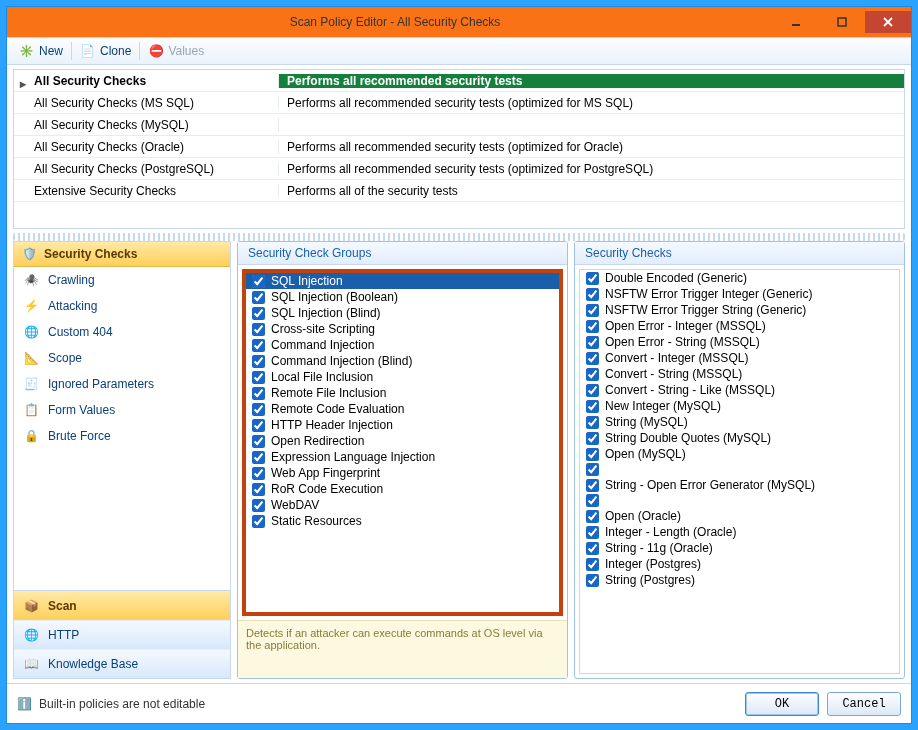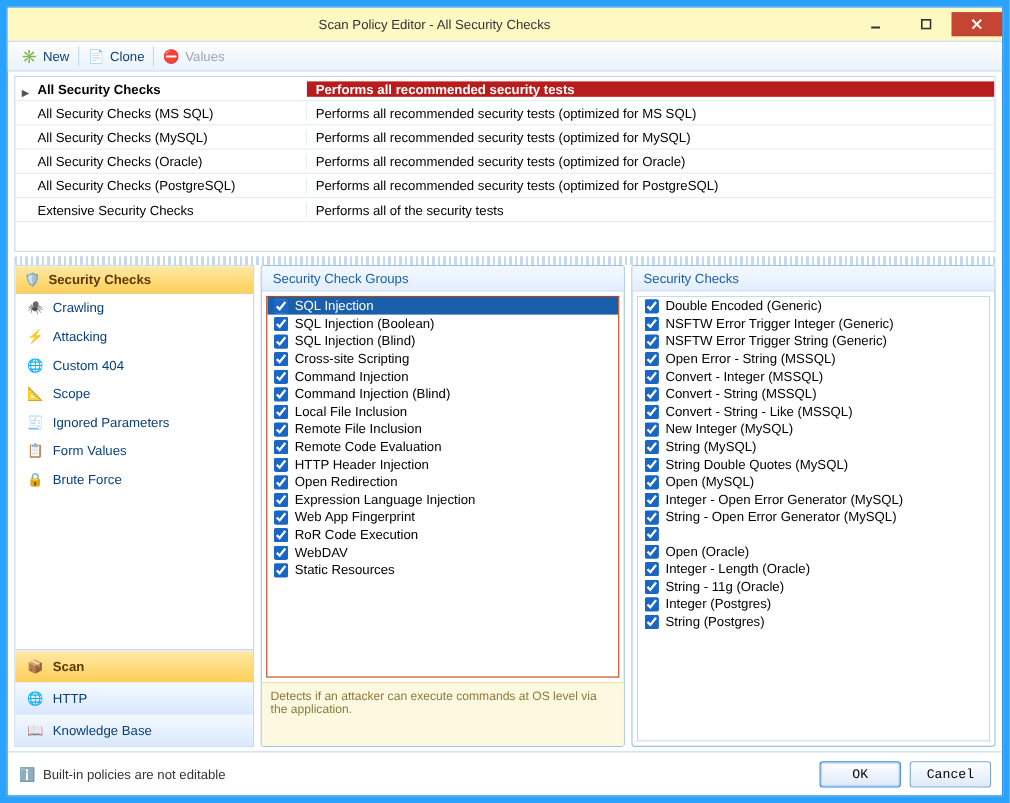--- a/index.html
+++ b/index.html
@@ -1,41 +1,41 @@
 <!DOCTYPE html>
 <html><head>
 <meta charset="utf-8">
 <style>
 * { box-sizing: border-box; margin: 0; padding: 0; font-family: "Segoe UI", Tahoma, sans-serif; }
 body { background: #2aa3ff; width: 918px; height: 730px; padding: 6px; overflow: hidden; }
 
 
 .window { width: 100%; height: 100%; background: #fff; border: 1px solid #1c8ae6; display: flex; flex-direction: column; }
-.titlebar { height: 30px; background: #fef9c3; display: flex; align-items: center; padding-left: 10px; font-size: 12px; }
+.titlebar { height: 30px; background: #f97316; display: flex; align-items: center; padding-left: 10px; font-size: 12px; }
 .titlebar .title { flex: 1; text-align: center; color: #333; }
 .titlebar .wbtns { display: flex; }
 .titlebar .wbtn { width: 46px; height: 22px; display: flex; align-items: center; justify-content: center; }
 .titlebar .wclose { background: #c44531; color: #fff; height: 22px; }
 .titlebar .wbtn svg { display: block; }
 
 
 .toolbar { height: 28px; border-top: 1px solid #c7d8ee; border-bottom: 1px solid #c7d8ee; display: flex; align-items: center; padding: 0 6px; background: linear-gradient(#fdfdfe,#e9f2fb); font-size: 12px;}
 .tbtn { display: flex; align-items: center; gap: 4px; padding: 0 6px; color: #0a3f7a; cursor: pointer;}
 .tbtn.disabled { color: #9aa6b4; }
 .sep { width: 1px; height: 18px; background: #c7d8ee; margin: 0 2px;}
 
 
 .grid { border: 1px solid #c7d8ee; margin: 4px 6px; height: 160px; display:flex; flex-direction:column; background:#fff;}
 .grid-body { flex:1; overflow:hidden; position:relative;}
 .grid-row { display:flex; font-size:12px; border-bottom:1px solid #e5ecf5; height:22px; align-items:center; cursor:pointer;}
 .grid-row .c1 { width: 265px; padding-left: 20px; border-right:1px solid #e5ecf5; position:relative;}
 .grid-row .marker { position:absolute; left:4px; top:3px; width:10px; text-align:center; color:#555;}
 .grid-row .c2 { flex:1; padding-left: 8px; }
 .grid-row.header { background:#fff; font-weight:bold; }
-.grid-row.header .c2 { background: #b91c1c; color:#fff; }
+.grid-row.header .c2 { background: #15803d; color:#fff; }
 
 .splitter { height:8px; background: repeating-linear-gradient(90deg,#c7d8ee 0 2px,transparent 2px 5px); margin: 0 6px; border-radius:2px; position:relative;}
 .splitter::after{content:"";position:absolute;left:50%;top:2px;width:40px;height:4px;transform:translateX(-50%);}
 
 
 .lower { flex:1; display:flex; margin:0 6px 4px 6px; gap:6px; min-height:0;}
 .nav { width: 218px; border:1px solid #c7d8ee; display:flex; flex-direction:column; font-size:12px; background:#fff;}
 .nav-top { flex:1; overflow:auto;}
 .nav-head { background: linear-gradient(#ffe9a4,#ffcf5a); border-bottom:1px solid #e3b94b; padding:4px 8px; font-weight:bold; color:#5a3a00; display:flex; align-items:center; gap:6px;}
 .nav-item { padding:5px 10px; display:flex; align-items:center; gap:8px; color:#0a3f7a; cursor:pointer;}
@@ -46,21 +46,21 @@
 
 .panels { flex:1; display:flex; gap:6px; min-width:0;}
 .panel { flex:1; border:1px solid #9fc2e8; border-radius:3px; display:flex; flex-direction:column; min-width:0; background:#fff;}
 .panel-title { padding:4px 10px; font-size:12px; color:#1a5fab; background:linear-gradient(#f4f9ff,#e2eefc); border-bottom:1px solid #c7d8ee;}
 .panel-list { flex:1; overflow-y:auto; overflow-x:hidden; position:relative;}
 .check-row{ display:flex; align-items:center; gap:6px; padding:1px 6px; font-size:12px; cursor:pointer;}
 .check-row.selected{ background:#1a5fab; color:#fff;}
 .check-row input{ width:13px; height:13px; accent-color:#1a66c4; margin:0;}
 .panel-desc{ padding:6px 8px; font-size:11px; color:#8a7a3a; background:#fdf9e0; border-top:1px solid #e8e0b0; min-height:58px;}
 .panel-list.scrollfx{ border:1px solid #c7d8ee; margin:4px;}
-.panel-left .panel-list{ margin:4px; border:1px solid #c2410c;}
+.panel-left .panel-list{ margin:4px; border:4px solid #c2410c;}
 
 
 .panel-list::-webkit-scrollbar{ width:16px;}
 .panel-list::-webkit-scrollbar-track{ background:#e8eef8;}
 .panel-list::-webkit-scrollbar-thumb{ background:#5f93d6; border:1px solid #3f73b7;}
 .panel-list::-webkit-scrollbar-button{ height:16px; background:#d6e3f5; border:1px solid #b6cbec;}
 
 
 .footer { height:40px; border-top:1px solid #c7d8ee; display:flex; align-items:center; padding:0 10px; font-size:12px; gap:8px;}
 .footer .info{ display:flex; align-items:center; gap:6px; color:#333;}
@@ -118,21 +118,20 @@
         <div class="grid-row header">
           <div class="c1"><span class="marker">▸</span><span>All Security Checks</span></div>
           <div class="c2"><span>Performs all recommended security tests</span></div>
         </div>
         <div class="grid-row">
           <div class="c1"><span class="marker"></span><span>All Security Checks (MS SQL)</span></div>
           <div class="c2"><span>Performs all recommended security tests (optimized for MS SQL)</span></div>
         </div>
         <div class="grid-row">
           <div class="c1"><span class="marker"></span><span>All Security Checks (MySQL)</span></div>
-          <div class="c2"><span>Performs all recommended security tests (optimized for MySQL)</span></div>
         </div>
         <div class="grid-row">
           <div class="c1"><span class="marker"></span><span>All Security Checks (Oracle)</span></div>
           <div class="c2"><span>Performs all recommended security tests (optimized for Oracle)</span></div>
         </div>
         <div class="grid-row">
           <div class="c1"><span class="marker"></span><span>All Security Checks (PostgreSQL)</span></div>
           <div class="c2"><span>Performs all recommended security tests (optimized for PostgreSQL)</span></div>
         </div>
         <div class="grid-row">
@@ -279,20 +278,24 @@
             <div class="check-row">
               <input type="checkbox" checked="" style="">
               <span>NSFTW Error Trigger Integer (Generic)</span>
             </div>
             <div class="check-row">
               <input type="checkbox" checked="" style="">
               <span>NSFTW  Error Trigger String (Generic)</span>
             </div>
             <div class="check-row">
               <input type="checkbox" checked="" style="">
+              <span>Open Error - Integer (MSSQL)</span>
+            </div>
+            <div class="check-row">
+              <input type="checkbox" checked="" style="">
               <span>Open Error - String (MSSQL)</span>
             </div>
             <div class="check-row">
               <input type="checkbox" checked="" style="">
               <span>Convert - Integer (MSSQL)</span>
             </div>
             <div class="check-row">
               <input type="checkbox" checked="" style="">
               <span>Convert - String (MSSQL)</span>
             </div>
@@ -311,21 +314,20 @@
             <div class="check-row">
               <input type="checkbox" checked="" style="">
               <span>String Double Quotes (MySQL)</span>
             </div>
             <div class="check-row">
               <input type="checkbox" checked="" style="">
               <span>Open (MySQL)</span>
             </div>
             <div class="check-row">
               <input type="checkbox" checked="" style="">
-              <span>Integer - Open Error Generator (MySQL)</span>
             </div>
             <div class="check-row">
               <input type="checkbox" checked="" style="">
               <span>String - Open Error Generator (MySQL)</span>
             </div>
             <div class="check-row">
               <input type="checkbox" checked="" style="">
             </div>
             <div class="check-row">
               <input type="checkbox" checked="" style="">

